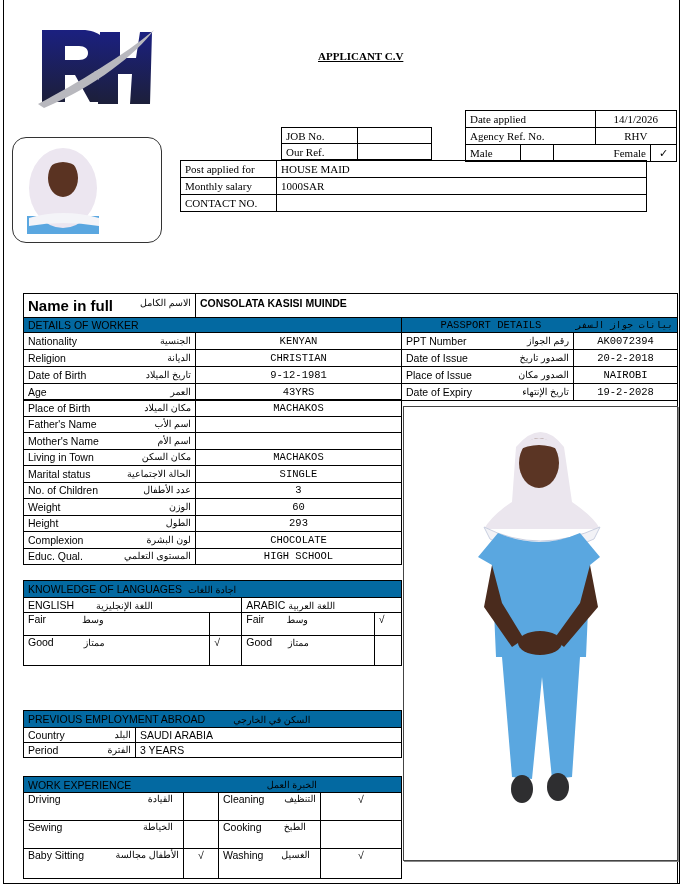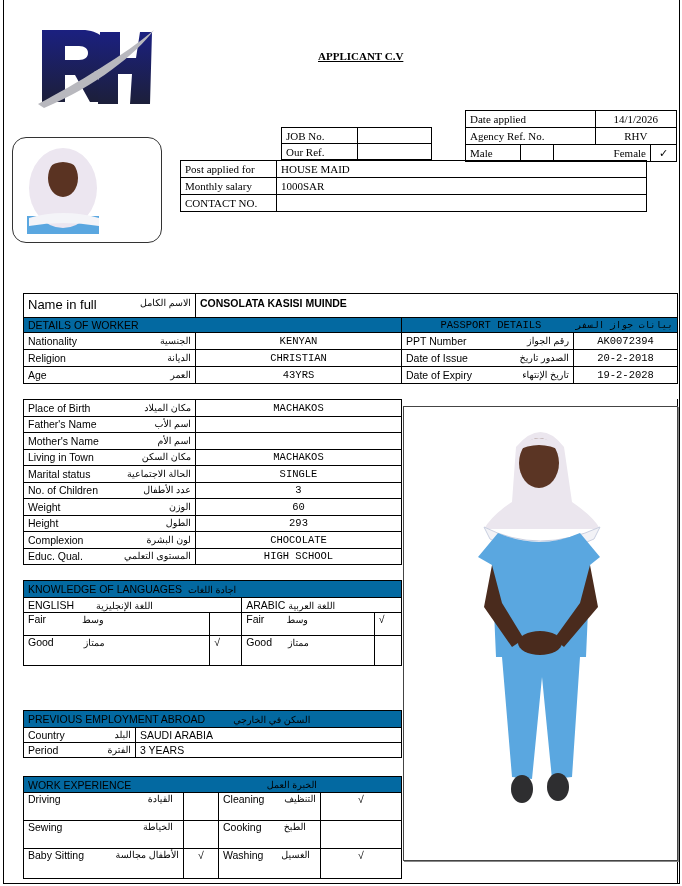--- a/index.html
+++ b/index.html
@@ -103,21 +103,21 @@
     <td>CONTACT NO.</td>
     <td></td>
   </tr>
 </tbody>
   </table>
 
 <table class="abs" style="left:23px; top:293px; width:655px;">
   <tbody>
       <tr style="height:24px">
     <td style="width:172px; vertical-align:top; padding-top:3px;">
-      <span style="font-weight:normal; font-size:13px">Name in full</span>
+      <span style="font-weight:bold; font-size:15px">Name in full</span>
       <span class="ar" style="float:right">الاسم الكامل</span>
     </td>
     <td style="vertical-align:top; padding-top:3px; font-weight:bold">CONSOLATA KASISI MUINDE</td>
   </tr>
 </tbody>
   </table>
 
 <table class="abs" style="left:23px; top:317px; width:655px;">
   <tbody>
       <tr class="hdr" style="height:15px">
@@ -133,20 +133,26 @@
     <td style="width:172px"><span>PPT Number</span><span class="ar" style="float:right">رقم الجواز</span></td>
     <td class="c">AK0072394</td>
   </tr>
   <tr style="height:17px">
     <td><span>Religion</span><span class="ar" style="float:right">الديانة</span></td>
     <td class="c">CHRISTIAN</td>
     <td><span>Date of Issue</span><span class="ar" style="float:right">الصدور تاريخ</span></td>
     <td class="c">20-2-2018</td>
   </tr>
   <tr style="height:17px">
+    <td><span>Date of Birth</span><span class="ar" style="float:right">تاريخ الميلاد</span></td>
+    <td class="c">9-12-1981</td>
+    <td><span>Place of Issue</span><span class="ar" style="float:right">الصدور مكان</span></td>
+    <td class="c">NAIROBI</td>
+  </tr>
+  <tr style="height:17px">
     <td><span>Age</span><span class="ar" style="float:right">العمر</span></td>
     <td class="c">43YRS</td>
     <td><span>Date of Expiry</span><span class="ar" style="float:right">تاريخ الإنتهاء</span></td>
     <td class="c">19-2-2028</td>
   </tr>
 </tbody>
   </table>
 
 <table class="abs" style="left:23px; top:399px; width:379px;">
   <tbody>

